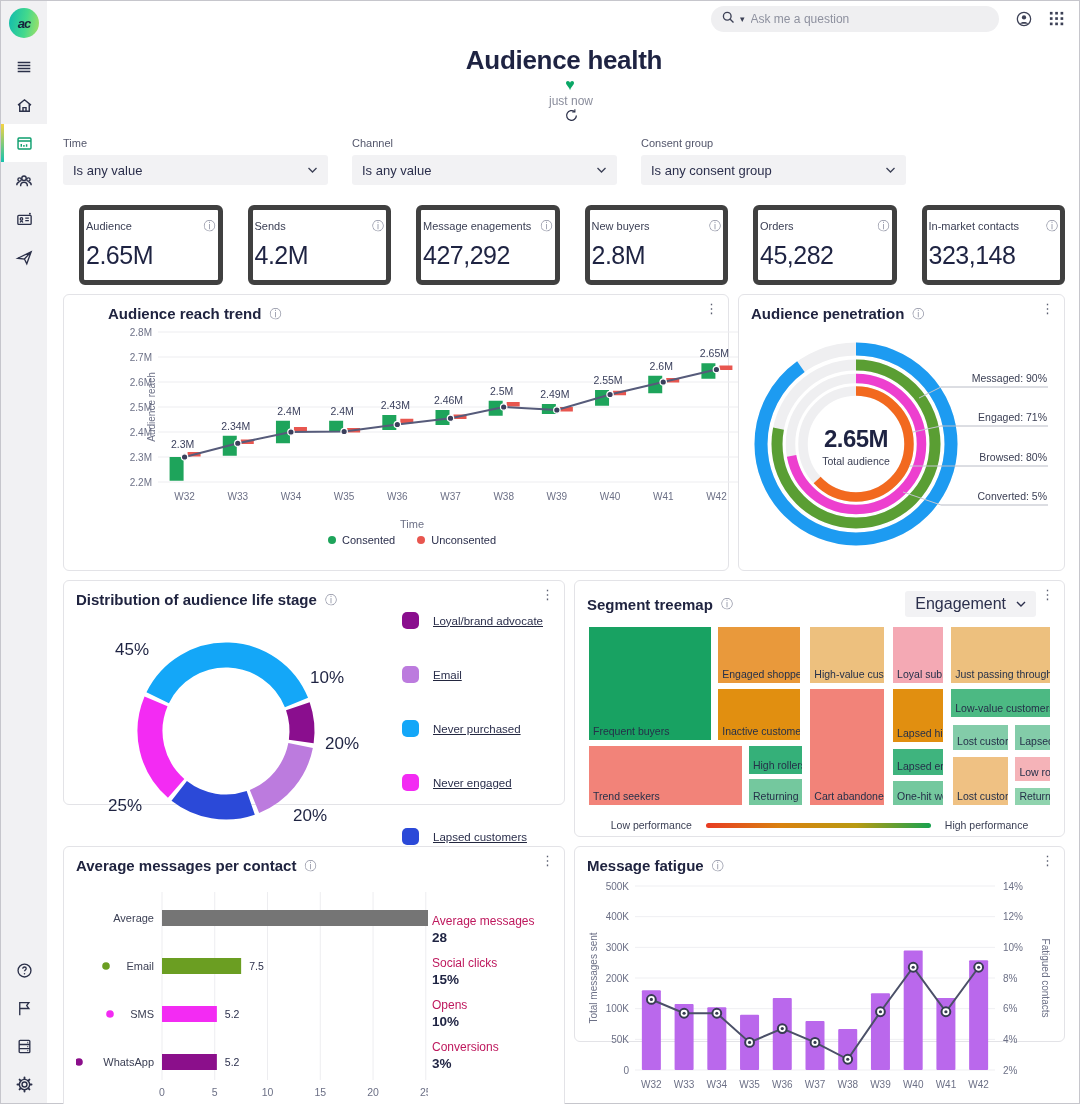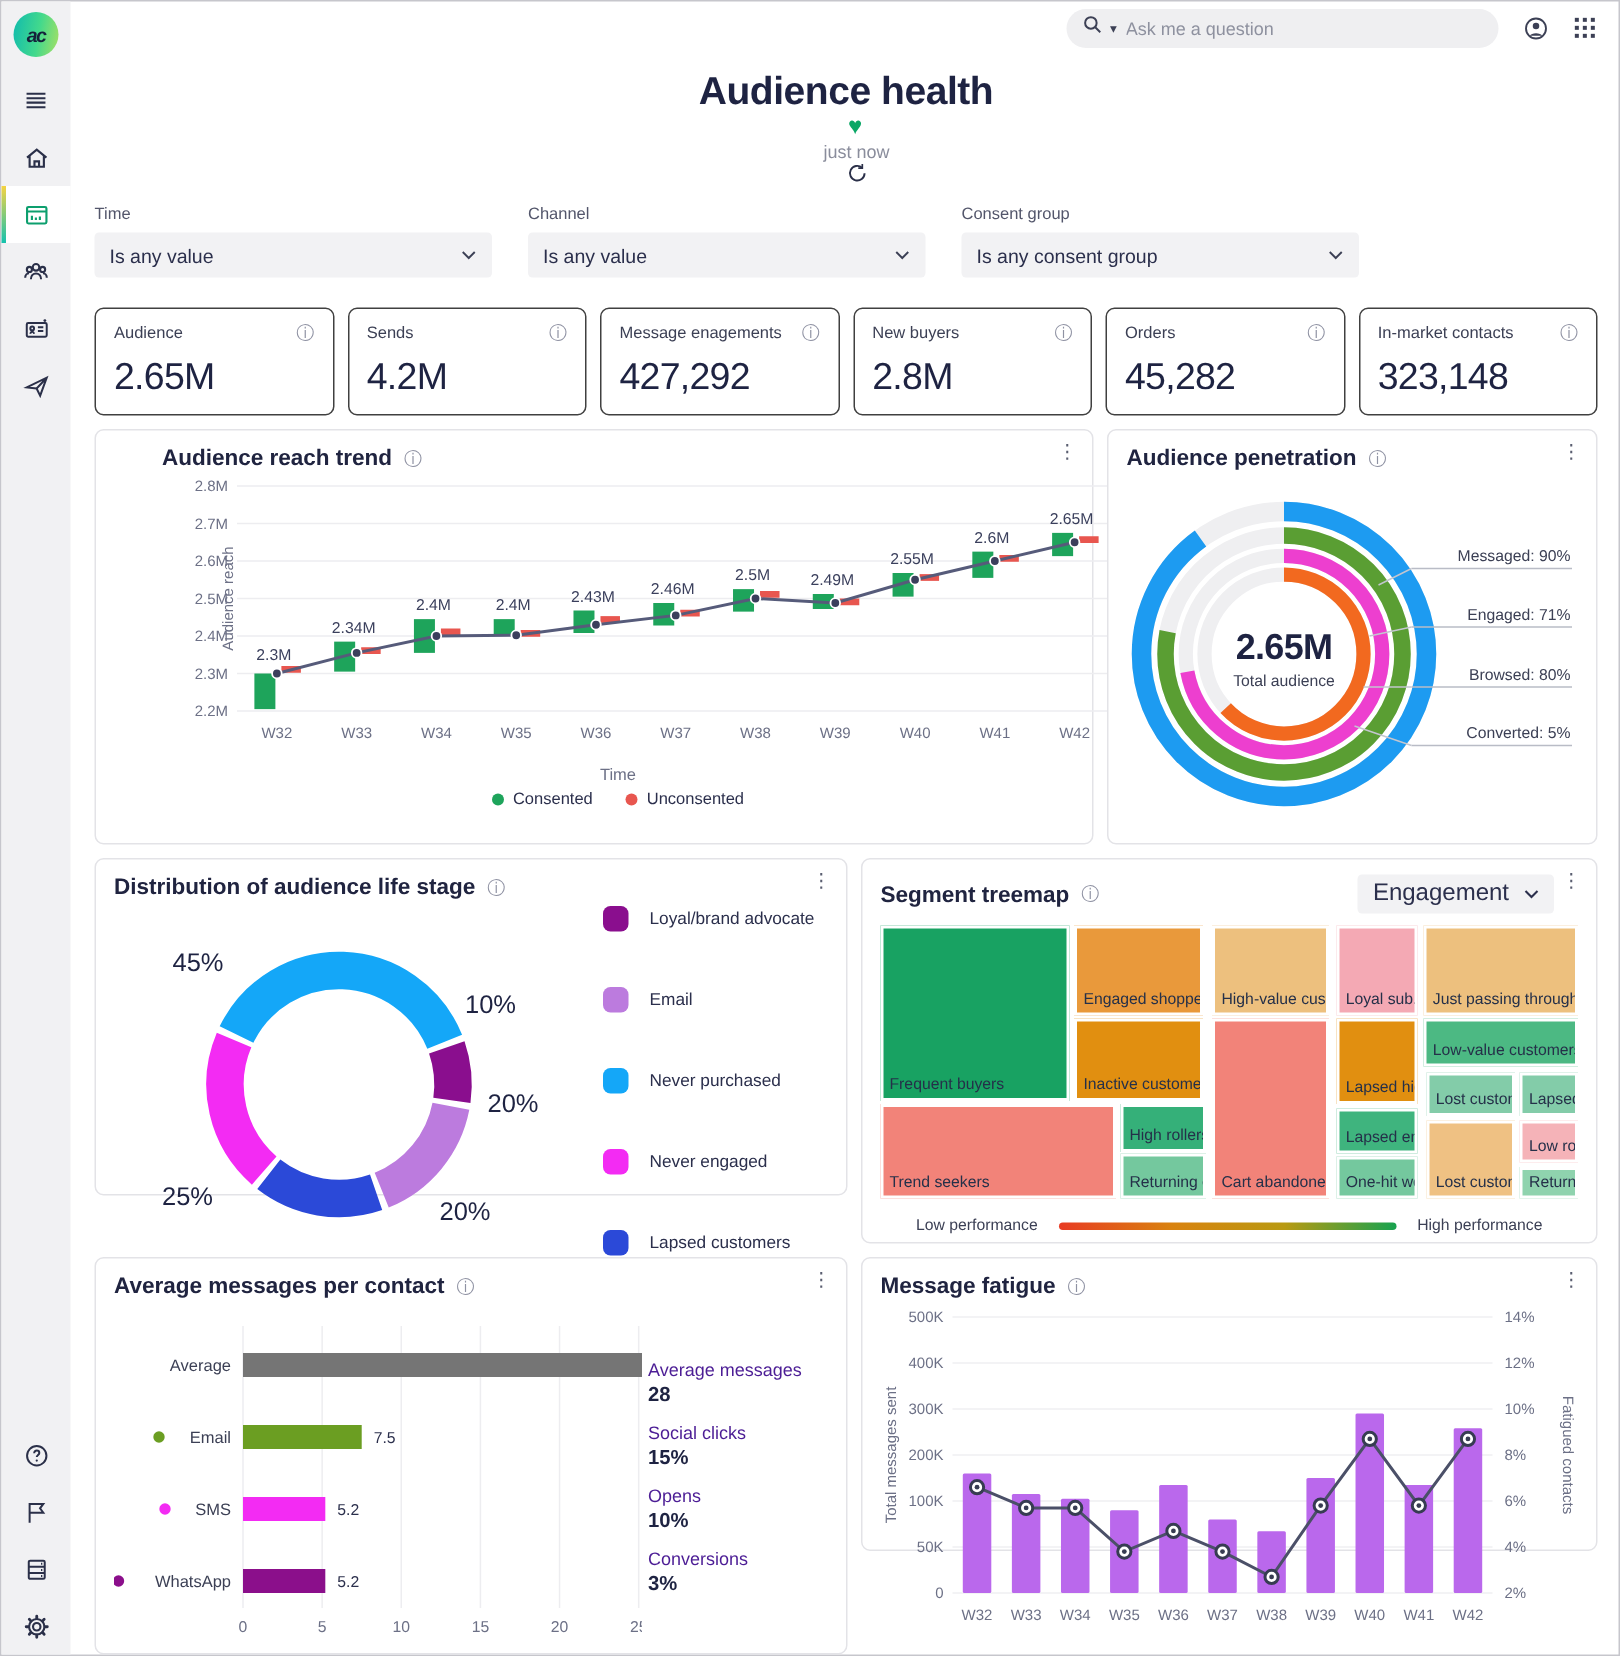--- a/index.html
+++ b/index.html
@@ -34,58 +34,58 @@
   .refresh{margin-left:14px;display:flex;cursor:pointer;}
   
   .filters{display:flex;gap:24px;margin-top:14px;}
   .filter{width:265px;}
   .filter .flabel{font-size:11px;color:#53566b;margin-bottom:6px;}
   .fbox{height:30px;background:#f2f2f4;border-radius:3px;display:flex;align-items:center;
         padding:0 10px;box-sizing:border-box;font-size:13px;color:#2b2f4c;cursor:pointer;}
   .fbox .chev{margin-left:auto;display:flex;}
   
   .kpis{display:grid;grid-template-columns:repeat(6,1fr);gap:9px;margin-top:20px;}
-  .kpi{border:1px solid #404040;border-radius:6px;padding:10px 12px;background:#fff;}
+  .kpi{border:5px solid #404040;border-radius:6px;padding:10px 2px;background:#fff;margin-left:16px;}
   .kpi .krow{display:flex;justify-content:space-between;align-items:center;}
   .kpi .klabel{font-size:11px;color:#3c4055;}
   .info{color:#8f92a3;font-size:12px;line-height:1;cursor:pointer;font-style:normal;}
   .kpi .kval{font-size:25px;color:#1e2342;margin-top:9px;letter-spacing:-0.5px;}
   
   .row{display:flex;gap:9px;margin-top:9px;}
   .card{border:1px solid #e3e3e7;border-radius:6px;background:#fff;padding:10px 12px;
         box-sizing:border-box;position:relative;}
   .card-h{display:flex;align-items:center;gap:8px;}
   .card-title{font-size:15px;color:#202440;font-weight:bold;}
   .kebab{position:absolute;top:6px;right:10px;color:#5a5e70;font-size:13px;cursor:pointer;}
   .axis-x-title{font-size:11px;color:#6c7086;text-align:center;margin-top:0;}
   .legend-row{display:flex;justify-content:center;gap:22px;margin-top:4px;font-size:11px;color:#2b2f4c;}
   .legend-row .li{display:flex;align-items:center;gap:6px;}
   .dot{width:8px;height:8px;border-radius:50%;display:inline-block;}
   svg text{font-family:"Liberation Sans",sans-serif;}
   
   .pen-body{position:relative;}
   
   .ls-body{display:flex;align-items:center;}
-  .ls-legend{margin-left:14px;display:flex;flex-direction:column;gap:37px;margin-top:4px;}
+  .ls-legend{margin-left:14px;display:flex;flex-direction:column;gap:37px;margin-top:4px;text-decoration:underline;}
   .ls-li{display:flex;align-items:center;gap:14px;font-size:11.5px;color:#2b2f4c;}
   .swatch{width:17px;height:17px;border-radius:5px;flex-shrink:0;}
   
   .tm-drop{margin-left:auto;margin-right:16px;background:#f2f2f4;border-radius:3px;height:26px;
         display:flex;align-items:center;gap:10px;padding:0 10px;font-size:16px;color:#2b2f4c;cursor:pointer;}
   .tm-wrap{position:relative;height:182px;margin-top:8px;}
   .tile{position:absolute;box-sizing:border-box;border:2px solid #fff;display:flex;align-items:flex-end;
         overflow:hidden;cursor:pointer;}
   .tile span{font-size:10.5px;color:#253049;padding:3px 4px;white-space:nowrap;}
   .tm-legend{display:flex;align-items:center;justify-content:center;gap:14px;margin-top:12px;
         font-size:10.5px;color:#3c4055;}
   .grad{width:225px;height:5px;border-radius:3px;background:linear-gradient(90deg,#e83b23,#d9820f,#b99a12,#17a24f);}
   
   .avg-body{display:flex;}
   .stats{margin-left:4px;margin-top:40px;display:flex;flex-direction:column;gap:11px;width:118px;}
-  .stat .slabel{font-size:12px;color:#4c1d95;}
+  .stat .slabel{font-size:12px;color:#be185d;}
   .stat .sval{font-size:13.5px;font-weight:bold;color:#1e2342;margin-top:2px;}
 </style>
 </head>
 <body>
 
 <div class="page">
 
   <aside class="rail">
     <div class="logo">ac</div>
     <div class="rail-item">

